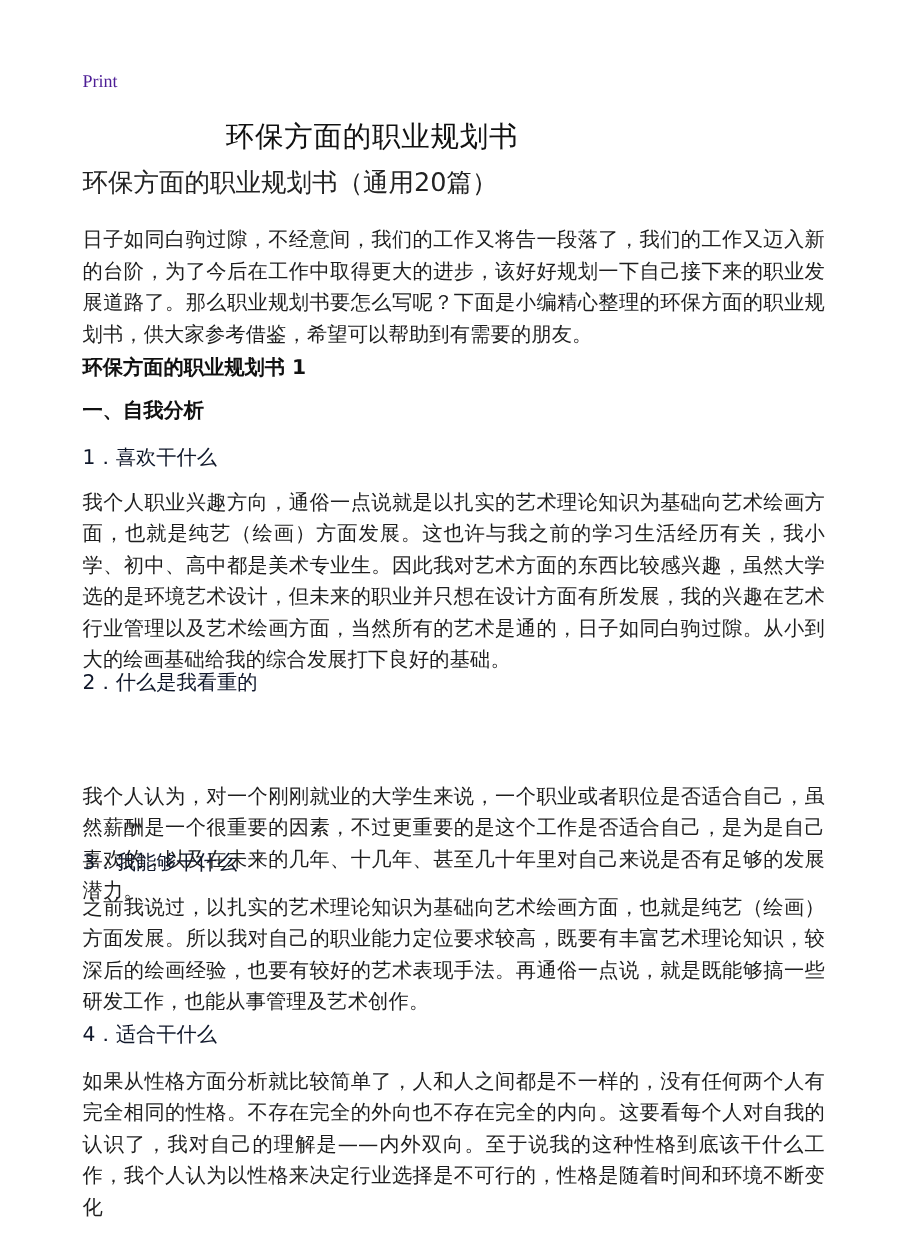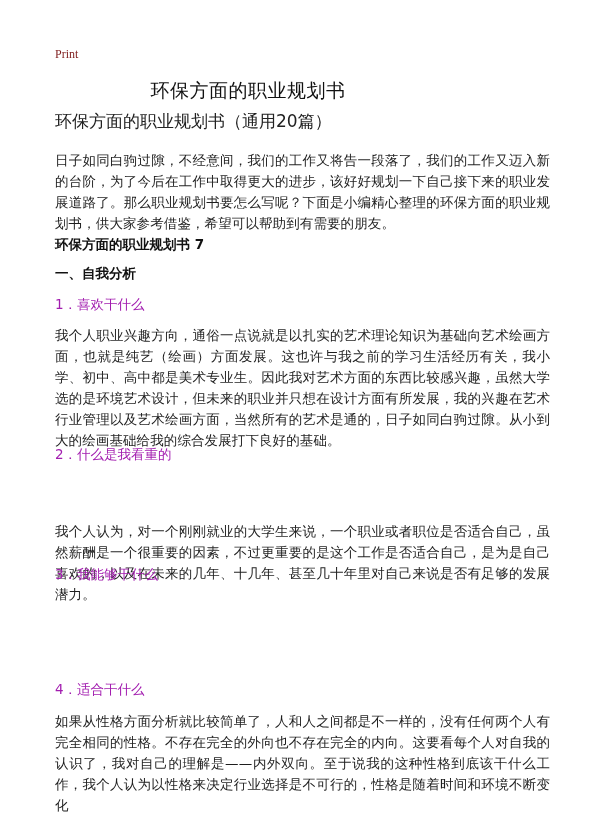--- a/index.html
+++ b/index.html
@@ -1,41 +1,42 @@
 <!DOCTYPE html>
 <html><head>
 <meta charset="utf-8">
 <style>
   html, body { margin: 0; padding: 0; background: #ffffff; }
   body { width: 600px; height: 828px; overflow: hidden; position: relative;
          font-family: "DejaVu Sans", "Liberation Sans", sans-serif; color: #1a1a1a; }
   .page { position: absolute; left: 0; top: 0; width: 600px; height: 828px; }
-  .print-label { position: absolute; left: 55px; top: 47px; font-family: "Liberation Serif", "DejaVu Serif", serif; font-size: 12px; color: #7f1d1d; }
+  .print-label { position: absolute; left: 55px; top: 47px; font-family: "Liberation Serif", "DejaVu Serif", serif; font-size: 12px; color: #4c1d95; }
   .doc-title { position: absolute; left: 0; width: 496px; top: 78px; text-align: center; font-size: 19px; color: #111; letter-spacing: 0.5px; }
   .subtitle { position: absolute; left: 55px; top: 110px; font-size: 17px; color: #222; }
   .para { position: absolute; left: 55px; width: 495px; font-size: 13.5px; line-height: 21px; color: #1e1e1e; text-align: justify; letter-spacing: 0.1px; }
   .h-bold { position: absolute; left: 55px; font-size: 13.5px; font-weight: bold; color: #111; }
-  .h-item { position: absolute; left: 55px; font-size: 13.5px; color: #a21caf; }
+  .h-item { position: absolute; left: 55px; font-size: 13.5px; color: #0f172a; }
 </style>
 </head>
 <body>
 
 <div class="page">
   <div class="print-label">Print</div>
   <div class="doc-title">环保方面的职业规划书</div>
   <div class="subtitle">环保方面的职业规划书（通用20篇）</div>
 
   <div class="para" style="top:150px;">日子如同白驹过隙，不经意间，我们的工作又将告一段落了，我们的工作又迈入新的台阶，为了今后在工作中取得更大的进步，该好好规划一下自己接下来的职业发展道路了。那么职业规划书要怎么写呢？下面是小编精心整理的环保方面的职业规划书，供大家参考借鉴，希望可以帮助到有需要的朋友。</div>
 
-  <div class="h-bold" style="top:236px;">环保方面的职业规划书 7</div>
+  <div class="h-bold" style="top:236px;">环保方面的职业规划书 1</div>
   <div class="h-bold" style="top:265px;">一、自我分析</div>
 
   <div class="h-item" style="top:296px;">1．喜欢干什么</div>
   <div class="para" style="top:325px;">我个人职业兴趣方向，通俗一点说就是以扎实的艺术理论知识为基础向艺术绘画方面，也就是纯艺（绘画）方面发展。这也许与我之前的学习生活经历有关，我小学、初中、高中都是美术专业生。因此我对艺术方面的东西比较感兴趣，虽然大学选的是环境艺术设计，但未来的职业并只想在设计方面有所发展，我的兴趣在艺术行业管理以及艺术绘画方面，当然所有的艺术是通的，日子如同白驹过隙。从小到大的绘画基础给我的综合发展打下良好的基础。</div>
 
   <div class="h-item" style="top:446px;">2．什么是我看重的</div>
   <div class="para" style="top:475px;margin-top:46px;">我个人认为，对一个刚刚就业的大学生来说，一个职业或者职位是否适合自己，虽然薪酬是一个很重要的因素，不过更重要的是这个工作是否适合自己，是为是自己喜欢的，以及在未来的几年、十几年、甚至几十年里对自己来说是否有足够的发展潜力。</div>
 
   <div class="h-item" style="top:566px;">3．我能够干什么</div>
+  <div class="para" style="top:595px;">之前我说过，以扎实的艺术理论知识为基础向艺术绘画方面，也就是纯艺（绘画）方面发展。所以我对自己的职业能力定位要求较高，既要有丰富艺术理论知识，较深后的绘画经验，也要有较好的艺术表现手法。再通俗一点说，就是既能够搞一些研发工作，也能从事管理及艺术创作。</div>
 
   <div class="h-item" style="top:681px;">4．适合干什么</div>
   <div class="para" style="top:711px;">如果从性格方面分析就比较简单了，人和人之间都是不一样的，没有任何两个人有完全相同的性格。不存在完全的外向也不存在完全的内向。这要看每个人对自我的认识了，我对自己的理解是——内外双向。至于说我的这种性格到底该干什么工作，我个人认为以性格来决定行业选择是不可行的，性格是随着时间和环境不断变化</div>
 </div>
 
 </body></html>

